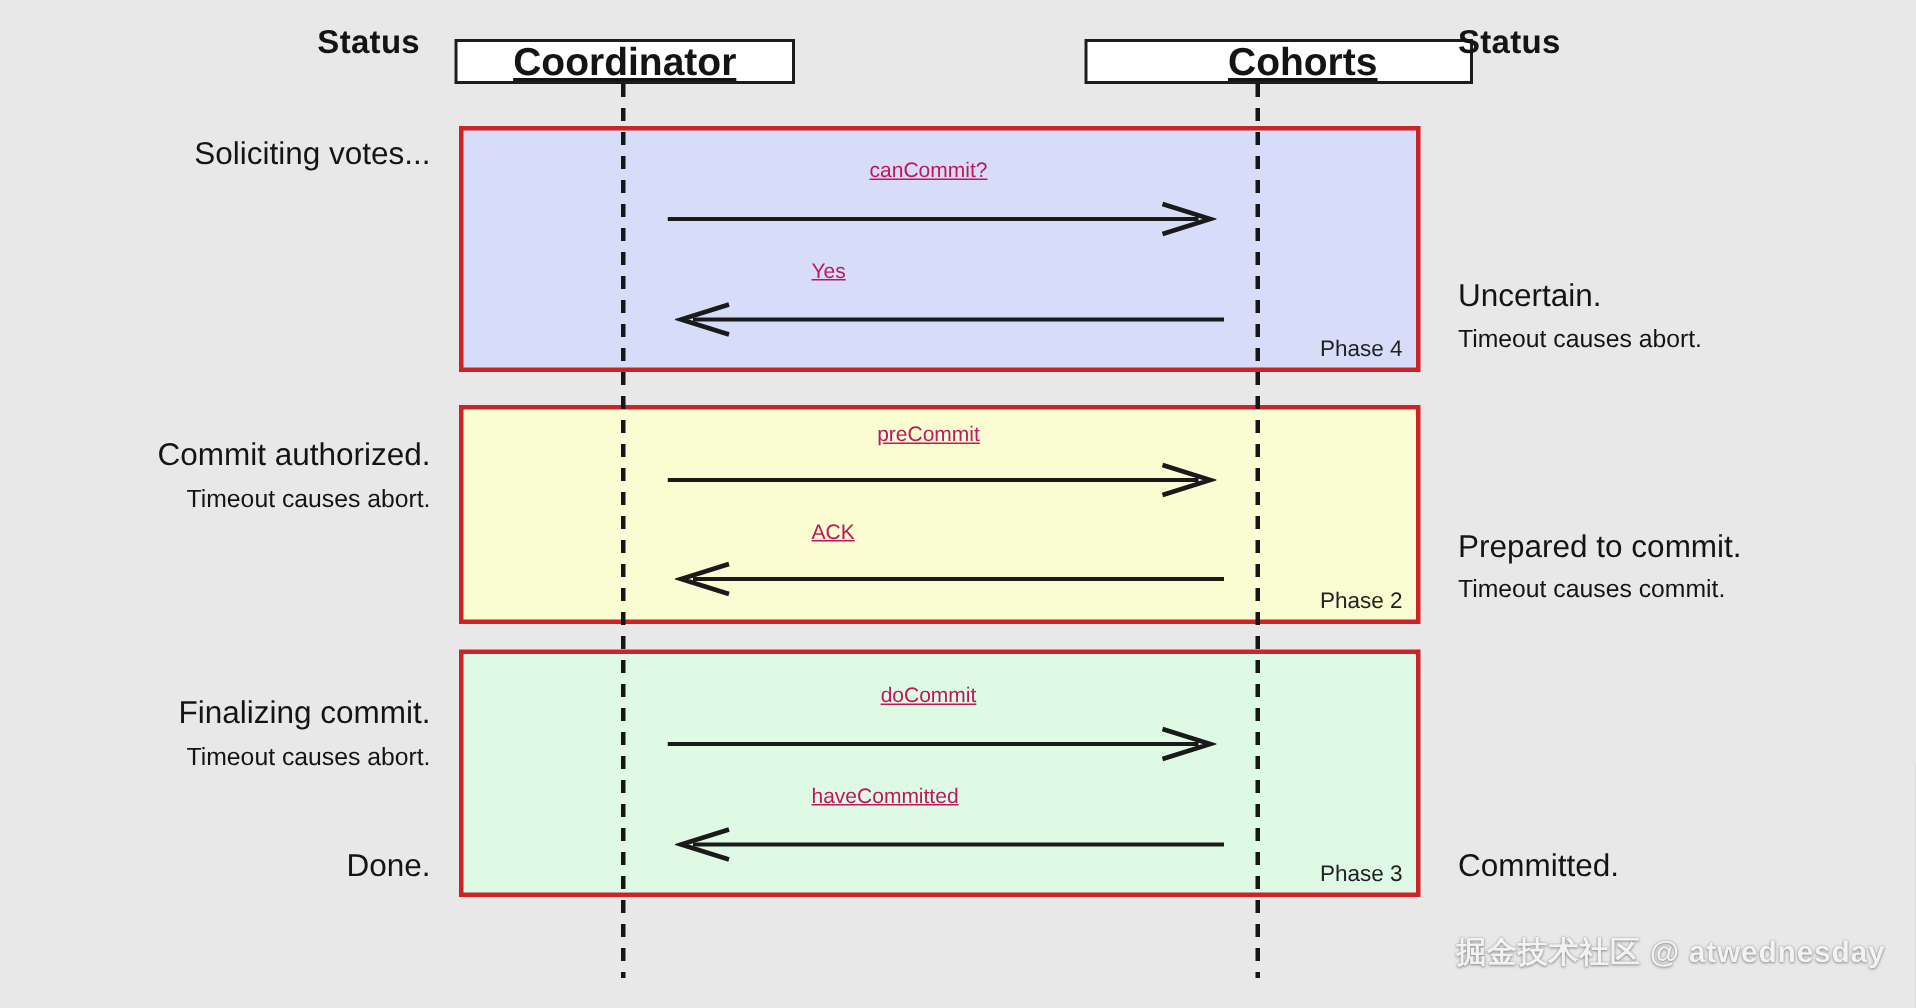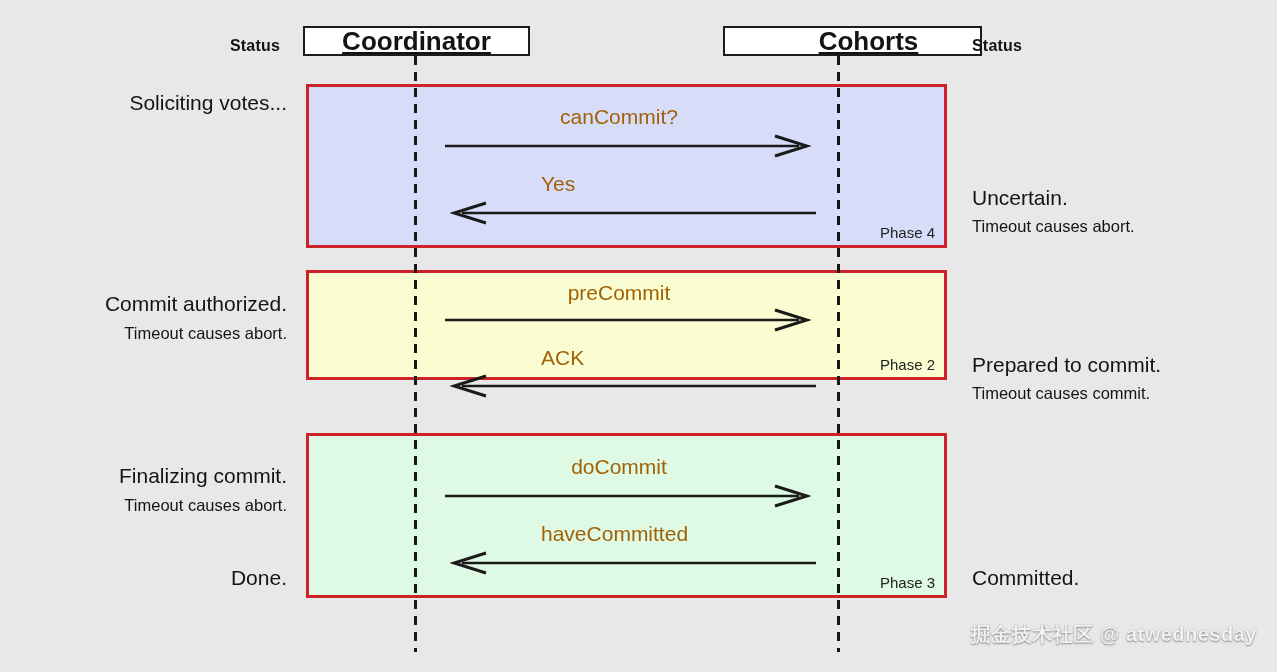--- a/index.html
+++ b/index.html
@@ -19,22 +19,22 @@
   }
   .canvas{
     position:relative;
     width:1277px;height:672px;
     background:var(--background);
     overflow:hidden;
     margin:0 auto;
   }
   
   .hdr-status{
-    position:absolute;top:37px;
-    font-size:16px;font-weight:bold;letter-spacing:.2px;
+    position:absolute;top:15px;
+    font-size:22px;font-weight:bold;letter-spacing:.2px;
   }
   .hdr-status.left{left:168px;width:112px;text-align:right;}
   .hdr-status.right{left:972px;}
   .actor-box{
     position:absolute;top:26px;height:26px;
     background:#ffffff;border:2px solid #1c1c1c;
     display:flex;align-items:center;justify-content:center;
     font-size:26px;font-weight:bold;text-decoration:underline;
   }
   .actor-box.coordinator{left:303px;width:223px;}
@@ -47,24 +47,24 @@
   }
   .lifeline.coordinator{left:414px;}
   .lifeline.cohorts{left:837px;}
   
   .phase-box{
     position:absolute;left:306px;width:641px;
     border:3px solid var(--phase-border);
     box-sizing:border-box;z-index:2;
   }
   .phase-box.p1{top:84px;height:164px;background:var(--phase1-fill);}
-  .phase-box.p2{top:270px;height:110px;background:var(--phase2-fill);}
+  .phase-box.p2{top:270px;height:146px;background:var(--phase2-fill);}
   .phase-box.p3{top:433px;height:165px;background:var(--phase3-fill);}
   .msg{
-    position:absolute;z-index:4;font-size:21px;color:#a16207;
+    position:absolute;z-index:4;font-size:14px;color:#be185d;text-decoration:underline;
   }
   .msg.req{left:130px;width:360px;text-align:center;}
   .msg.resp{left:232px;}
   .arrow{position:absolute;z-index:4;}
   .arrow-right{left:136px;}
   .arrow-left{left:141px;}
   .p1 .msg.req{top:18px;}  .p1 .arrow-right{top:45px;}
   .p1 .msg.resp{top:85px;} .p1 .arrow-left{top:112px;}
   .p2 .msg.req{top:8px;}   .p2 .arrow-right{top:33px;}
   .p2 .msg.resp{top:73px;} .p2 .arrow-left{top:99px;}

